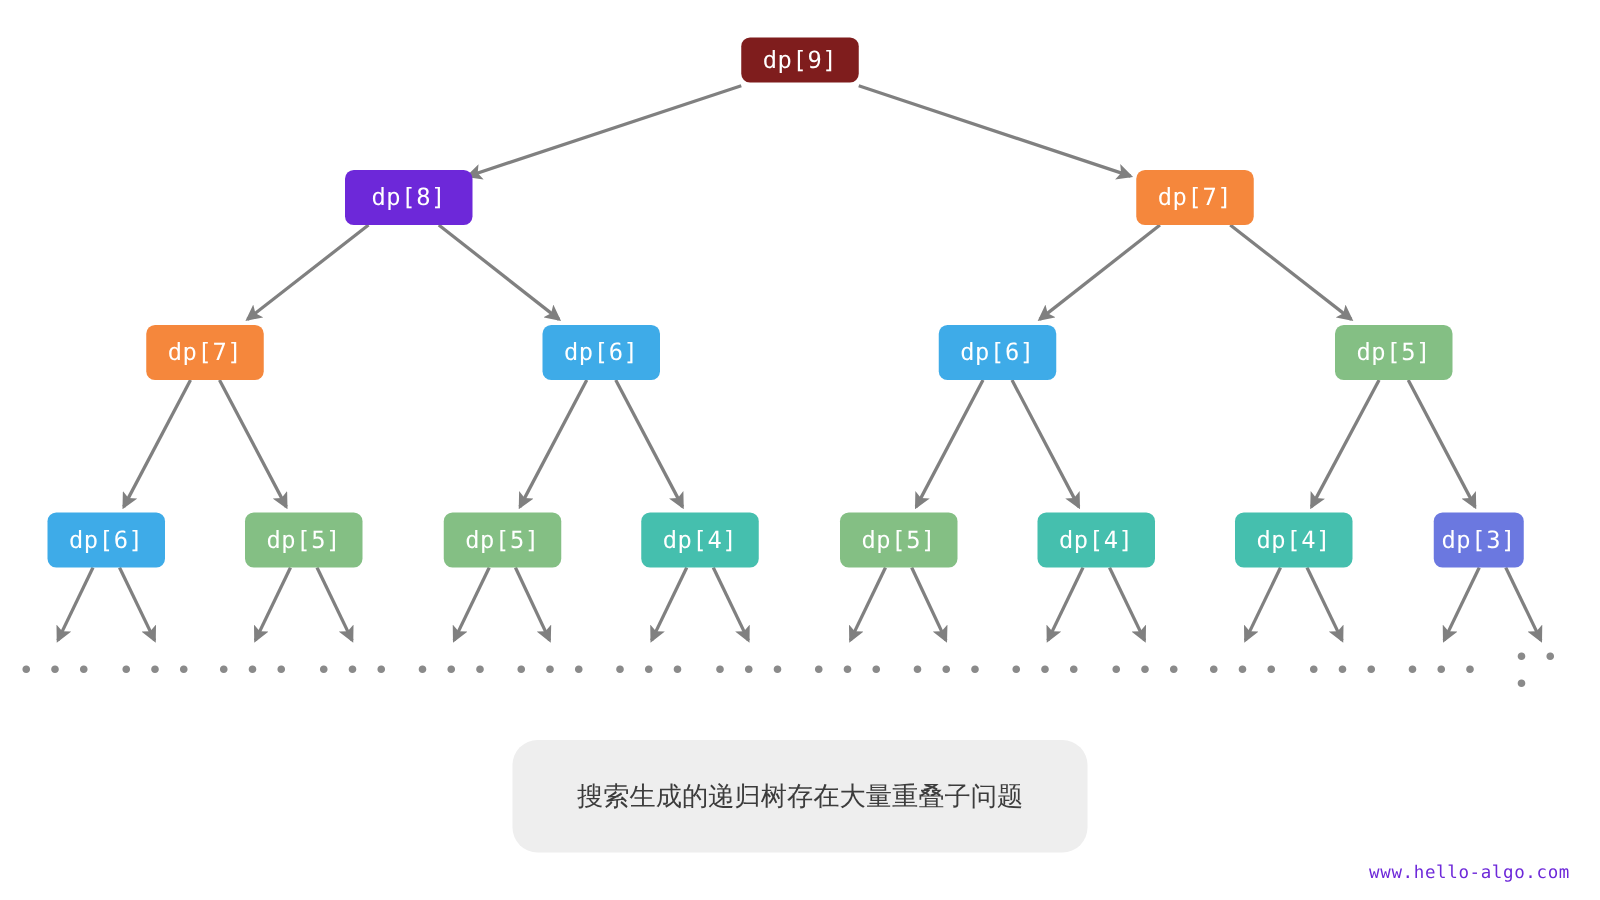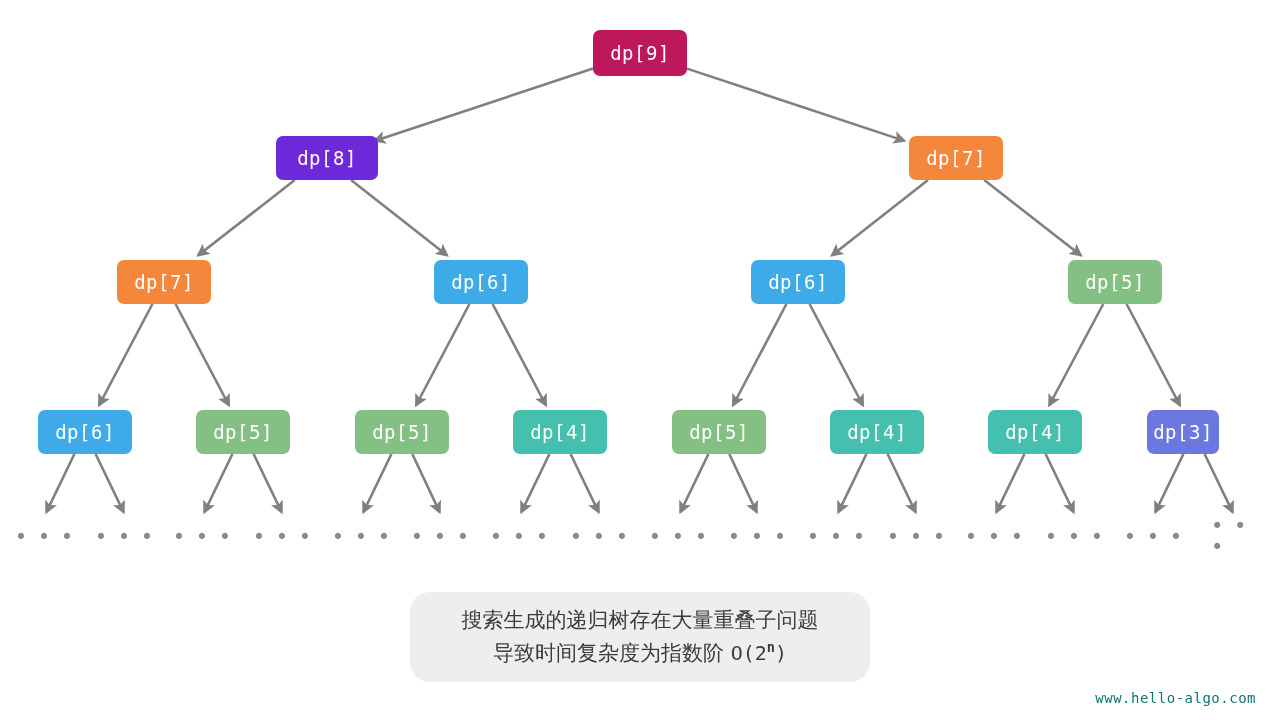--- a/index.html
+++ b/index.html
@@ -82,21 +82,21 @@
   }
   .caption-line sup {
     font-size: 0.68em;
     font-weight: bold;
     vertical-align: super;
   }
   #watermark {
     position: absolute;
     right: 24px;
     bottom: 14px;
-    color: #0f766e;
+    color: #6d28d9;
     font-family: "DejaVu Sans Mono", monospace;
     font-size: 14px;
     letter-spacing: 0.5px;
     z-index: 4;
   }
 </style>
 </head>
 <body>
 
 <div id="stage">
@@ -135,21 +135,21 @@
         <line x1="866.3975903614457" y1="454" x2="838.3024257658254" y2="512.2974665359122" stroke="#808080" stroke-width="2.6" marker-end="url(#arrowhead)"></line>
         <line x1="887.6024096385543" y1="454" x2="915.6975742341746" y2="512.2974665359122" stroke="#808080" stroke-width="2.6" marker-end="url(#arrowhead)"></line>
         <line x1="1024.3975903614457" y1="454" x2="996.3024257658254" y2="512.2974665359122" stroke="#808080" stroke-width="2.6" marker-end="url(#arrowhead)"></line>
         <line x1="1045.6024096385543" y1="454" x2="1073.6975742341747" y2="512.2974665359122" stroke="#808080" stroke-width="2.6" marker-end="url(#arrowhead)"></line>
         <line x1="1183.3975903614457" y1="454" x2="1155.3024257658253" y2="512.2974665359122" stroke="#808080" stroke-width="2.6" marker-end="url(#arrowhead)"></line>
         <line x1="1204.6024096385543" y1="454" x2="1232.6975742341747" y2="512.2974665359122" stroke="#808080" stroke-width="2.6" marker-end="url(#arrowhead)"></line>
       </g>
   </svg>
 
   <div id="node-layer">
-      <div class="node" style="left: 593px; top: 30px; width: 94px; height: 46px; background: #be185d;">dp[9]</div>
+      <div class="node" style="left: 593px; top: 30px; width: 94px; height: 36px; background: #7f1d1d;">dp[9]</div>
       <div class="node" style="left: 276px; top: 136px; width: 102px; height: 44px; background: #6d28d9;">dp[8]</div>
       <div class="node" style="left: 909px; top: 136px; width: 94px; height: 44px; background: rgb(245, 135, 60);">dp[7]</div>
       <div class="node" style="left: 117px; top: 260px; width: 94px; height: 44px; background: rgb(245, 135, 60);">dp[7]</div>
       <div class="node" style="left: 434px; top: 260px; width: 94px; height: 44px; background: rgb(62, 171, 232);">dp[6]</div>
       <div class="node" style="left: 751px; top: 260px; width: 94px; height: 44px; background: rgb(62, 171, 232);">dp[6]</div>
       <div class="node" style="left: 1068px; top: 260px; width: 94px; height: 44px; background: rgb(132, 191, 132);">dp[5]</div>
       <div class="node" style="left: 38px; top: 410px; width: 94px; height: 44px; background: rgb(62, 171, 232);">dp[6]</div>
       <div class="node" style="left: 196px; top: 410px; width: 94px; height: 44px; background: rgb(132, 191, 132);">dp[5]</div>
       <div class="node" style="left: 355px; top: 410px; width: 94px; height: 44px; background: rgb(132, 191, 132);">dp[5]</div>
       <div class="node" style="left: 513px; top: 410px; width: 94px; height: 44px; background: rgb(69, 191, 174);">dp[4]</div>
@@ -173,23 +173,17 @@
       <div class="ellipsis" style="left: 837px; top: 537px;">• • •</div>
       <div class="ellipsis" style="left: 917px; top: 537px;">• • •</div>
       <div class="ellipsis" style="left: 995px; top: 537px;">• • •</div>
       <div class="ellipsis" style="left: 1075px; top: 537px;">• • •</div>
       <div class="ellipsis" style="left: 1154px; top: 537px;">• • •</div>
       <div class="ellipsis" style="left: 1234px; top: 537px;">• • •</div>
     </div>
 
   <div id="caption-box">
     <div class="caption-line">搜索生成的递归树存在大量重叠子问题</div>
-    <div class="caption-line">
-      <span>导致时间复杂度为指数阶</span>
-      <span class="cx-complexity">
-        <span>O(2</span><sup>n</sup><span>)</span>
-      </span>
-    </div>
   </div>
 
   <div id="watermark">www.hello-algo.com</div>
 
 </div>
 
 </body></html>

